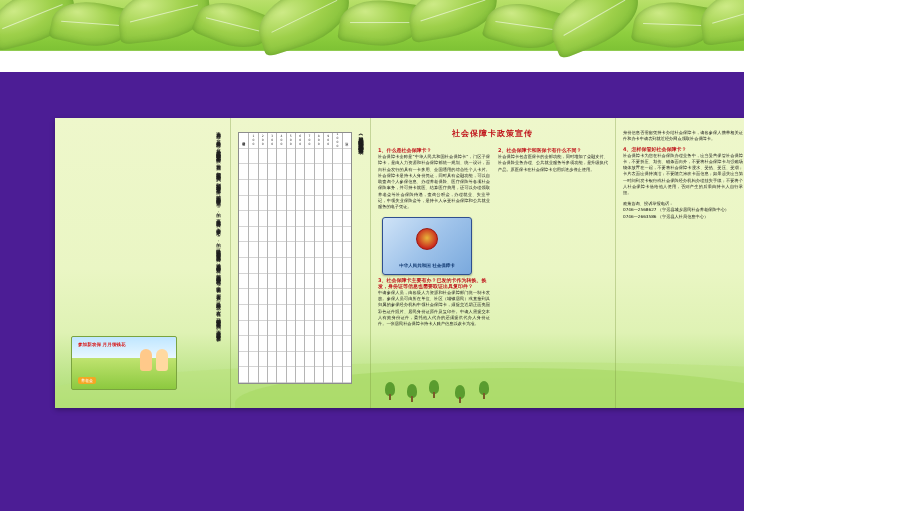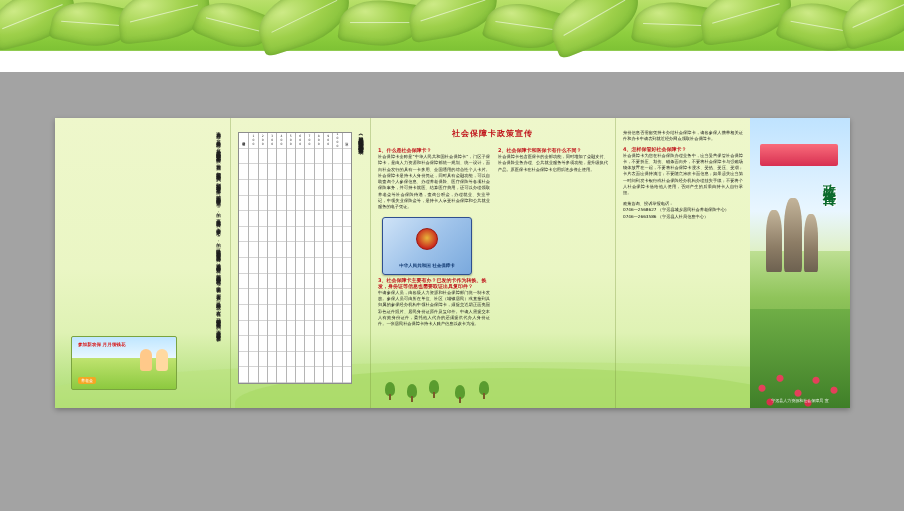--- a/index.html
+++ b/index.html
@@ -1,17 +1,17 @@
 <!DOCTYPE html>
 <html><head>
 <meta charset="utf-8">
 <style>
   html,body{margin:0;padding:0;background:#ffffff;}
   body{width:904px;height:511px;overflow:hidden;font-family:"DejaVu Sans","Liberation Sans",sans-serif;}
-  #stage{position:relative;width:904px;height:511px;background:#a3a3a3;overflow:hidden;}
+  #stage{position:relative;width:744px;height:511px;background:#4c1d95;overflow:hidden;}
 
   
   .banner{position:absolute;left:0;top:0;width:904px;height:72px;overflow:hidden;
           background:linear-gradient(180deg,#b9e06a 0%,#8fcf3f 45%,#7ec234 70%,#ffffff 71%,#ffffff 100%);}
   .leaf{position:absolute;border-radius:60% 10% 60% 10%;
         background:radial-gradient(ellipse at 30% 30%,#cdea86 0%,#9ed04a 45%,#72b62f 100%);
         box-shadow:inset 0 0 6px rgba(60,110,20,.45);}
   .leaf::after{content:"";position:absolute;left:12%;top:48%;width:76%;height:1px;background:rgba(255,255,255,.55);transform:rotate(-8deg);}
   .banner-edge{position:absolute;left:0;bottom:0;width:904px;height:14px;
       background:#ffffff;

